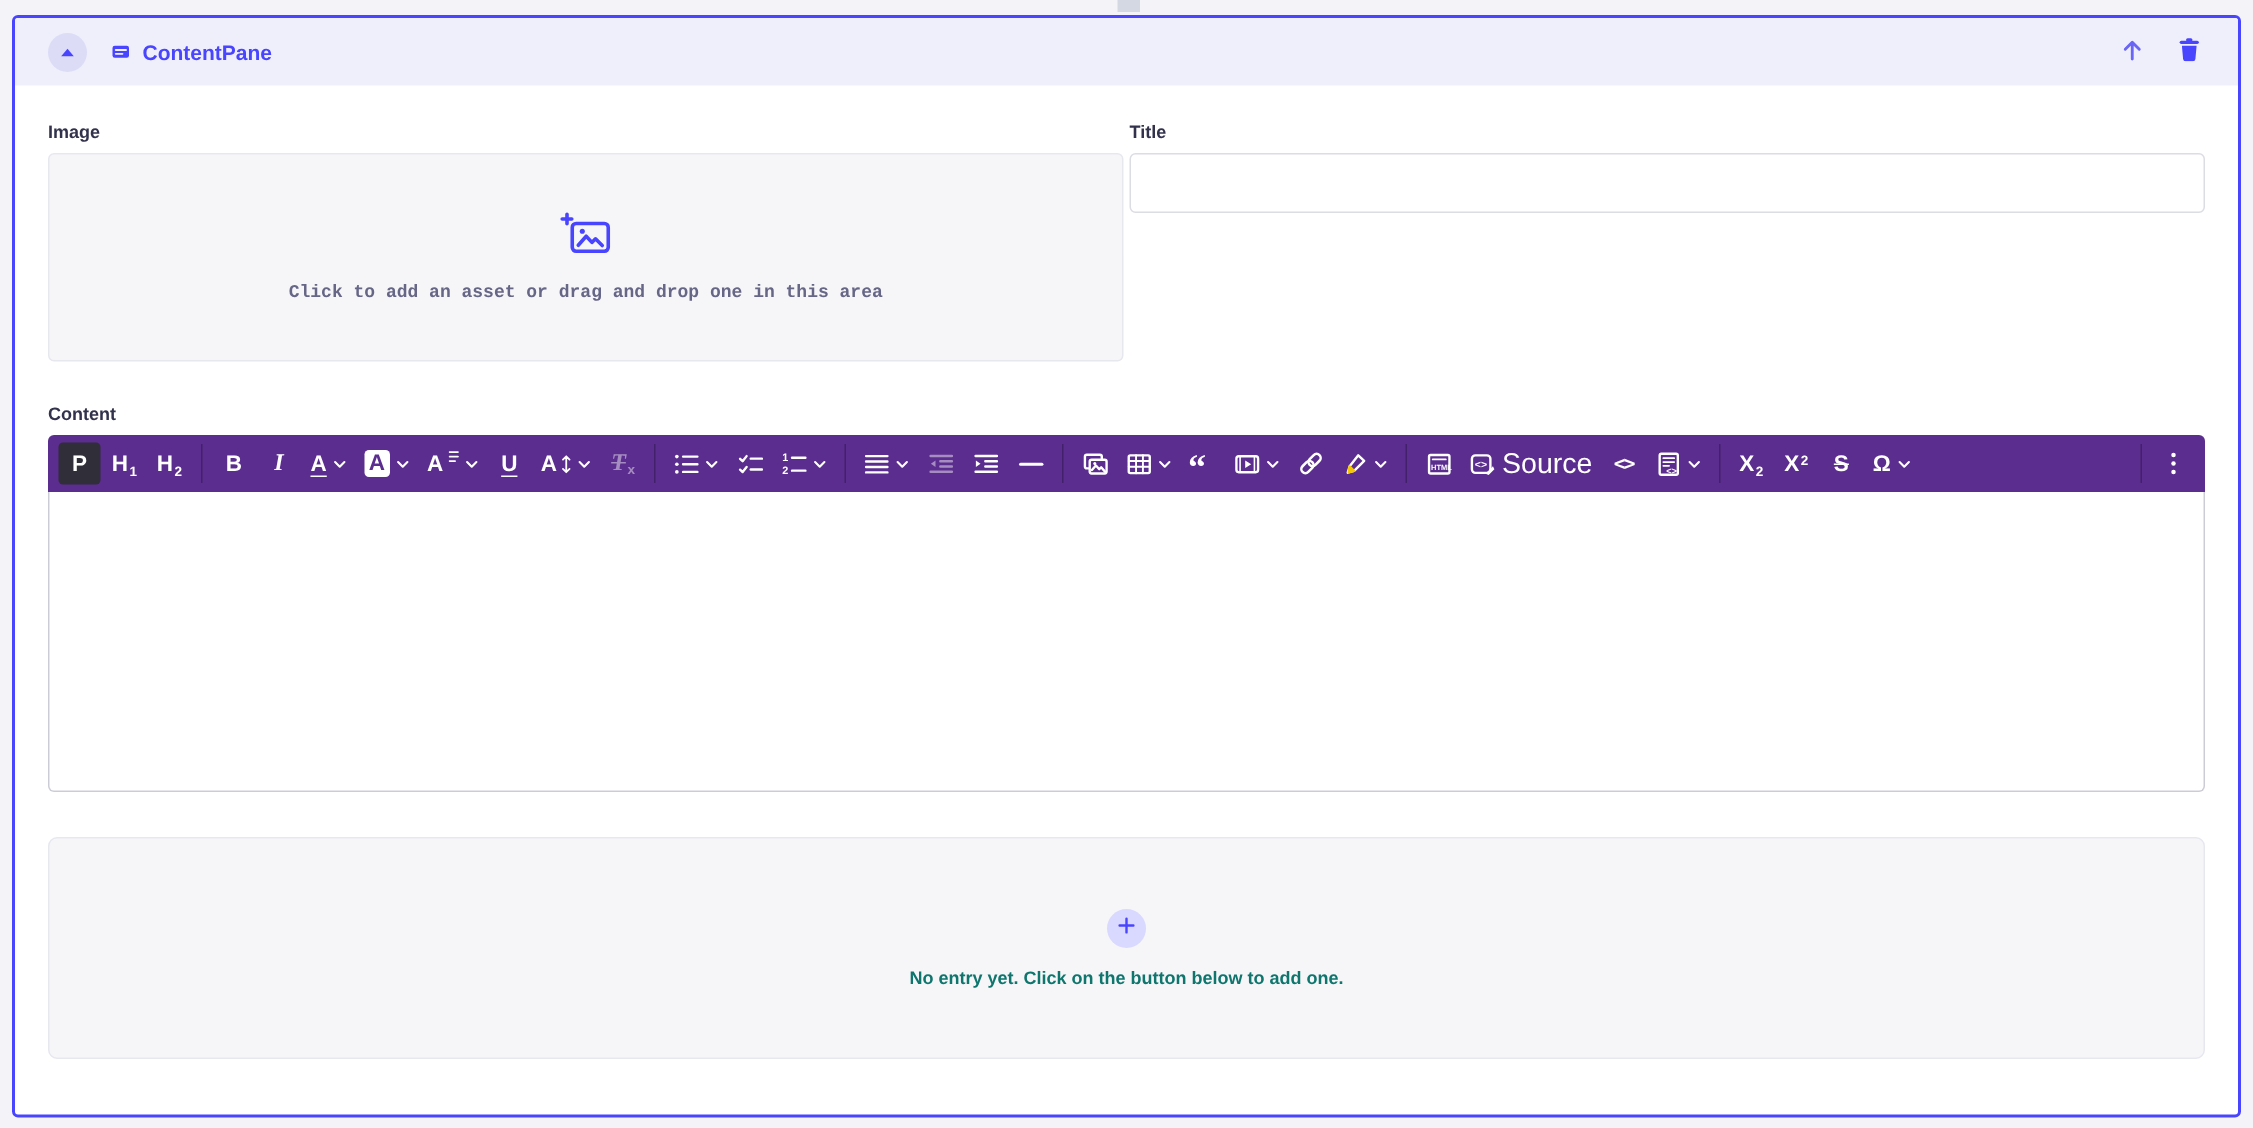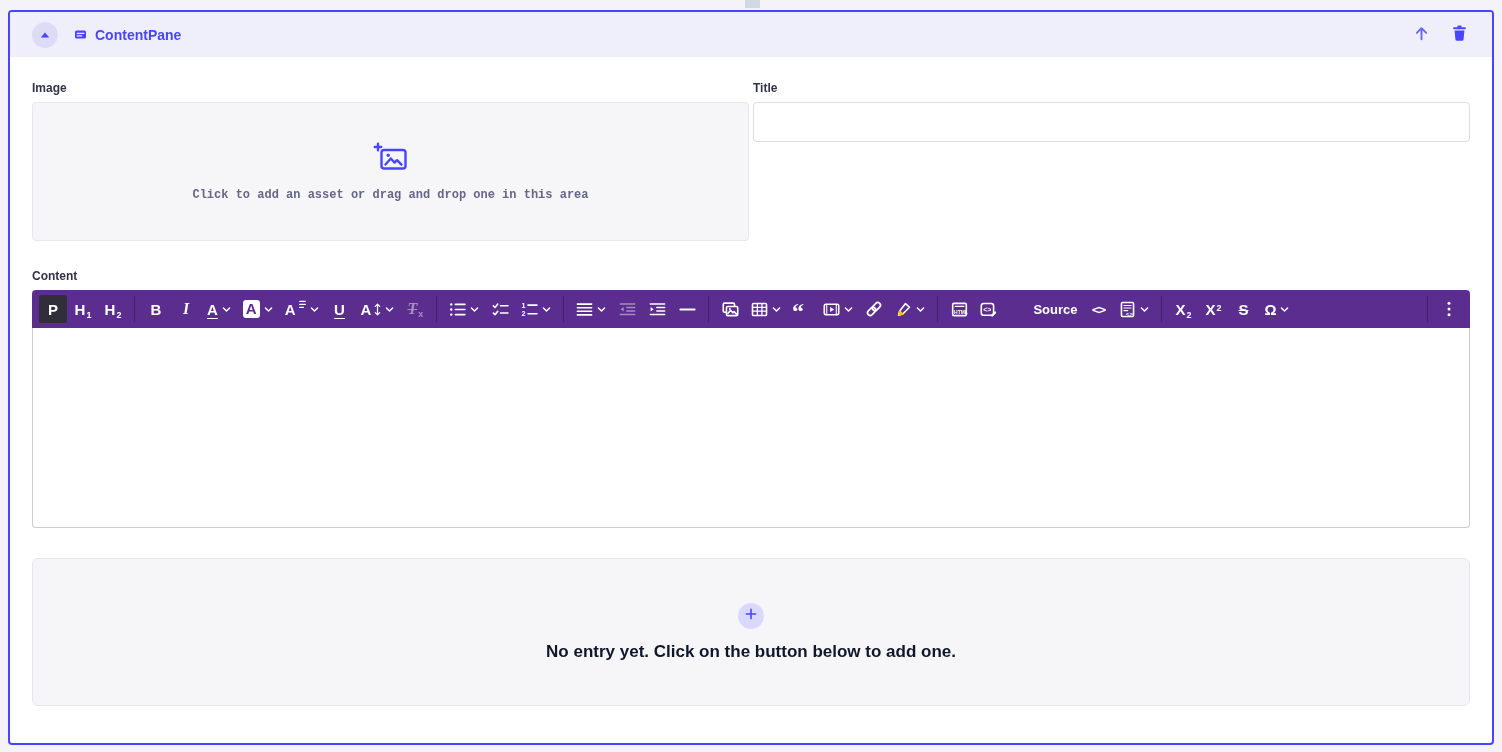--- a/index.html
+++ b/index.html
@@ -64,36 +64,36 @@
   .lbl { display:inline-flex; align-items:baseline; line-height:1; }
   .lbl .chr { line-height:1; }
   .underline .chr { text-decoration:underline; text-underline-offset:2.5px; }
   .strike .chr { text-decoration:line-through; }
   .italic .chr { font-family:"Liberation Serif", serif; font-style:italic; font-size:16px; }
   .removeformat .chr { font-family:"Liberation Serif", serif; font-style:italic; text-decoration:line-through; font-size:16px; }
   .boxed { background:#ffffff; color:#5b2d8e; border-radius:3px; padding:1px 3px 2px 3px; }
   .code { font-family:"DejaVu Sans Mono", monospace; font-size:13px; letter-spacing:-1px; }
   .subn { font-size:9px; vertical-align:sub; margin-left:1px; position:relative; top:3px; }
   .supn { font-size:9px; vertical-align:super; margin-left:1px; position:relative; top:-4px; }
-  .word { font-size:13px; font-weight:bold;margin-left:32px; }
+  .word { font-size:19px; font-weight:normal; }
   .editor-area {
     height:200px; background:#ffffff; border:1px solid #ccccd7; border-top:none;
     border-radius:0 0 4px 4px; cursor:text;
   }
 
   .cta-field { margin-top:30px; }
   .cta-box {
     height:148px; background:#f6f6f9; border:1px solid #e7e7f0; border-radius:6px;
     display:flex; flex-direction:column; align-items:center; justify-content:center; gap:13px;
   }
   .add-btn {
     width:26px; height:26px; border-radius:50%; background:#d9d8ff; border:none;
     display:flex; align-items:center; justify-content:center; cursor:pointer; padding:0;
   }
-  .cta-text { font-size:17px; font-weight:bold; color:#0f172a; }
+  .cta-text { font-size:12px; font-weight:bold; color:#0f766e; }
 </style>
 </head>
 <body>
 
 <div class="page">
   <div class="scroll-remnant"></div>
 
   <div class="card">
 
     <div class="card-header">

